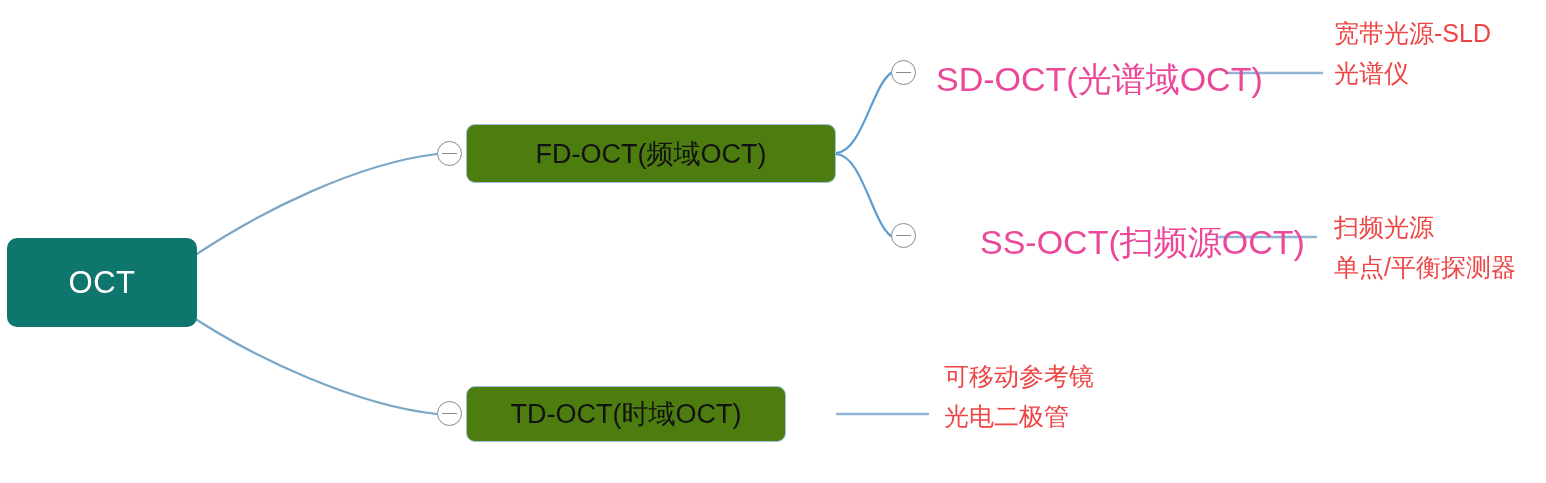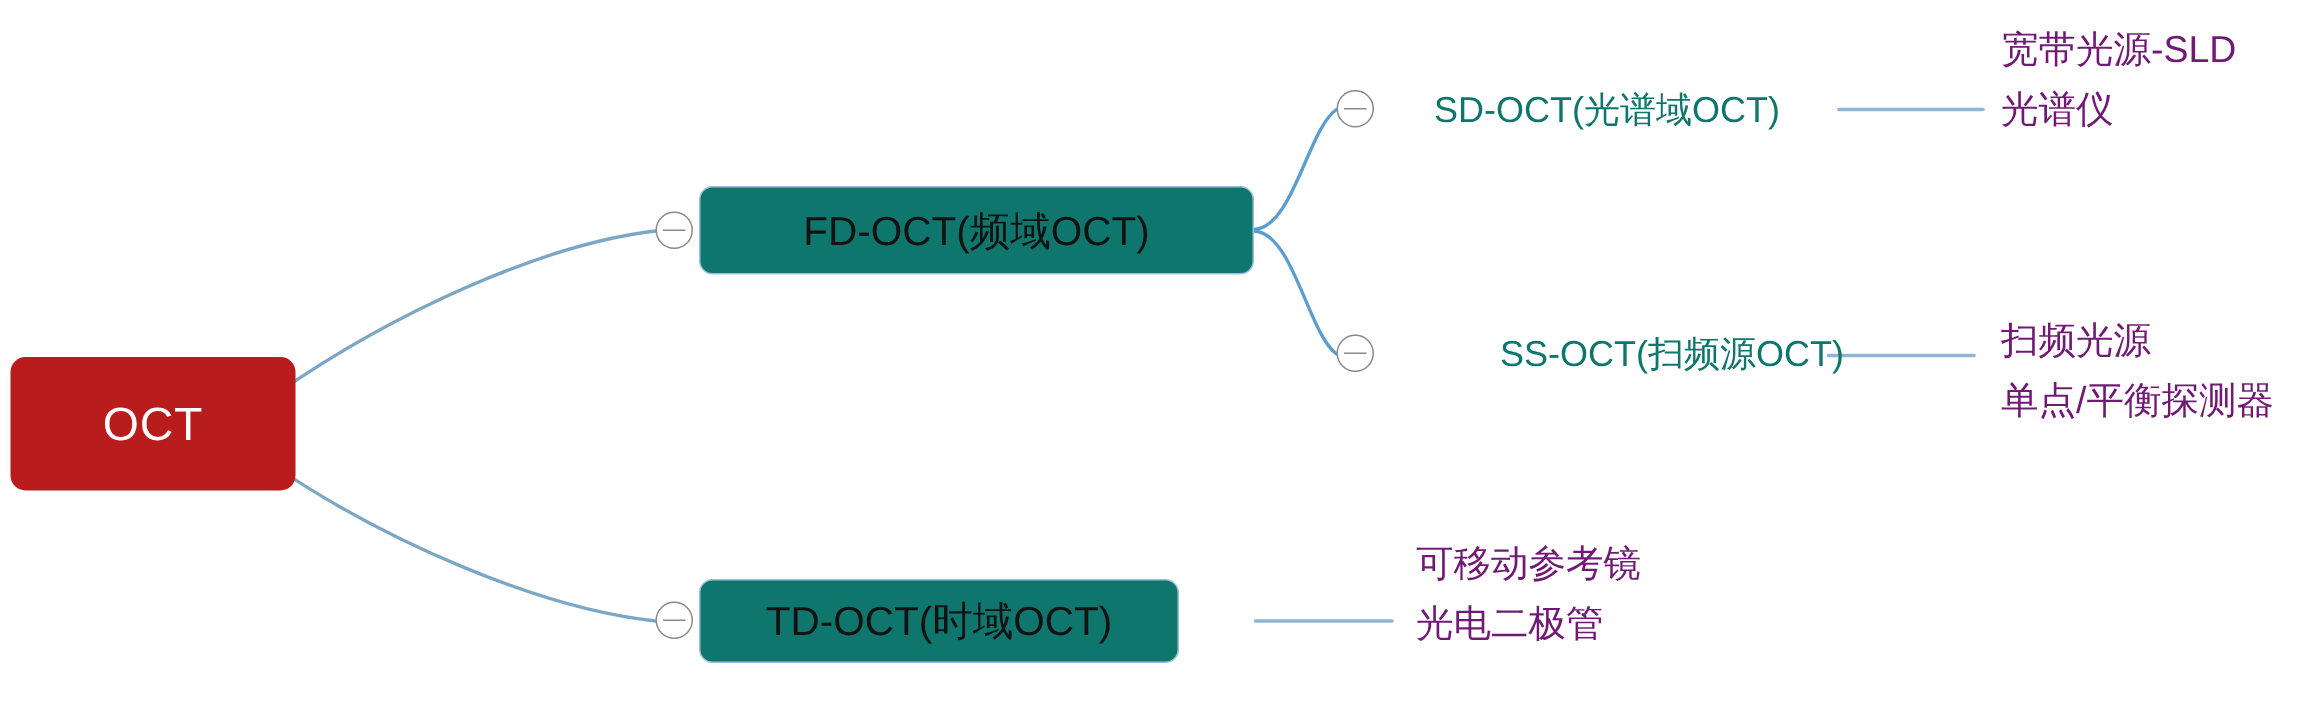--- a/index.html
+++ b/index.html
@@ -27,37 +27,37 @@
     pointer-events: none;
   }
 
   
   .root-node {
     position: absolute;
     left: 7px;
     top: 238px;
     width: 190px;
     height: 89px;
-    background: #b91c1c;
+    background: #0f766e;
     border-radius: 10px;
     display: flex;
     align-items: center;
     justify-content: center;
   }
   .root-label {
     color: #ffffff;
     font-size: 31px;
     letter-spacing: 0.5px;
     white-space: nowrap;
   }
 
   
   .branch-node {
     position: absolute;
-    background: #0f766e;
+    background: #4d7c0f;
     border: 1.5px solid #9cc0dd;
     border-radius: 9px;
     box-sizing: border-box;
     display: flex;
     align-items: center;
     justify-content: center;
   }
   .branch-label {
     color: #121212;
     font-size: 27px;
@@ -97,32 +97,31 @@
     background: #8a8a8a;
   }
   #toggle-fd { left: 437px; top: 141px; }
   #toggle-td { left: 437px; top: 401px; }
   #toggle-sd { left: 891px; top: 60px; }
   #toggle-ss { left: 891px; top: 223px; }
 
   
   .sub-label {
     position: absolute;
-    color: #0f766e;
-    font-size: 24px;
+    color: #ec4899;
+    font-size: 34px;
     white-space: nowrap;
-    margin-left: 20px;
   }
   #label-sd { left: 936px; top: 57px; }
   #label-ss { left: 980px; top: 220px; }
 
   
   .leaf-block {
     position: absolute;
-    color: #701a75;
+    color: #ef4444;
     font-size: 25px;
     line-height: 40px;
     white-space: nowrap;
   }
   #leaf-sd { left: 1334px; top: 13px; }
   #leaf-ss { left: 1334px; top: 195px; margin-top: 12px; }
   #leaf-td { left: 944px; top: 356px; }
 </style>
 </head>
 <body>

